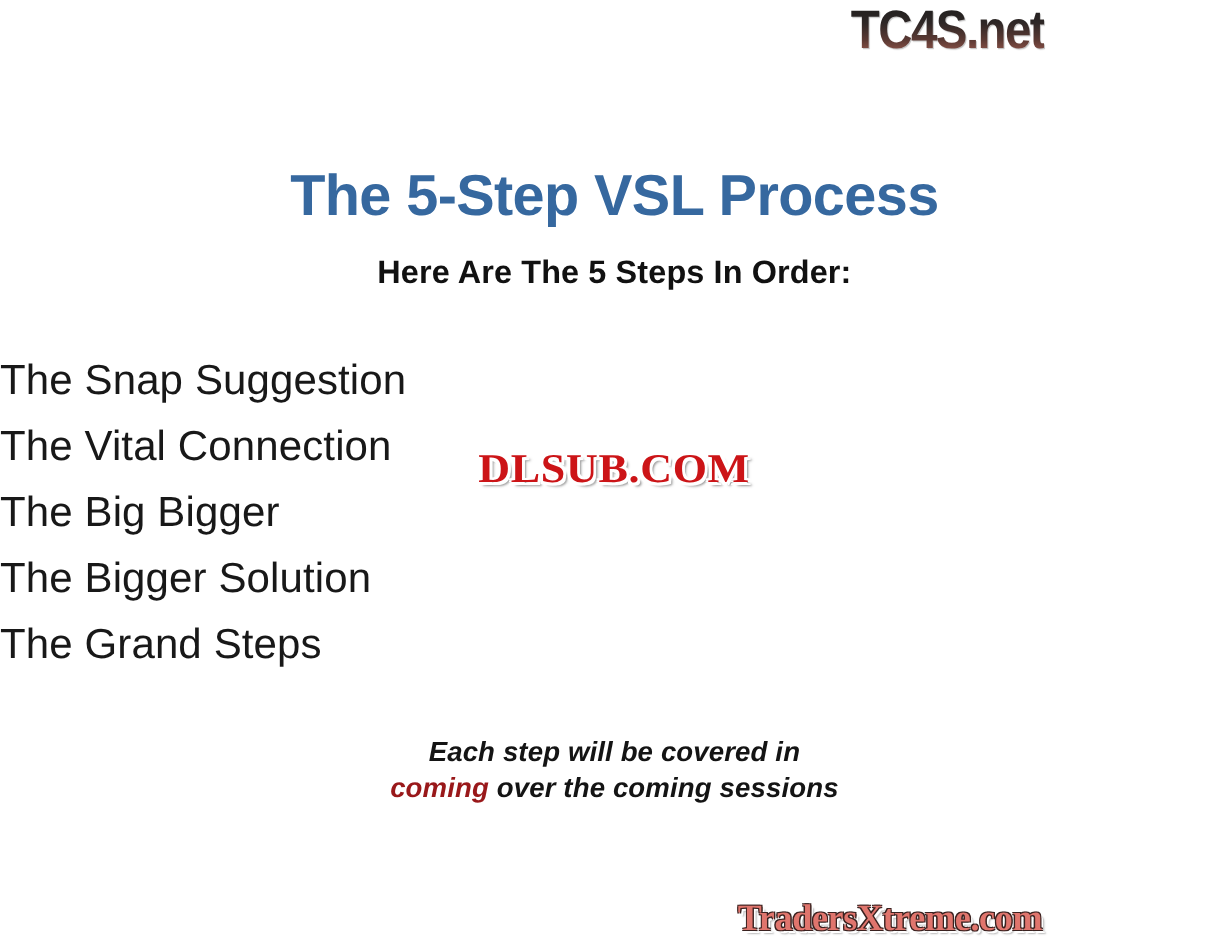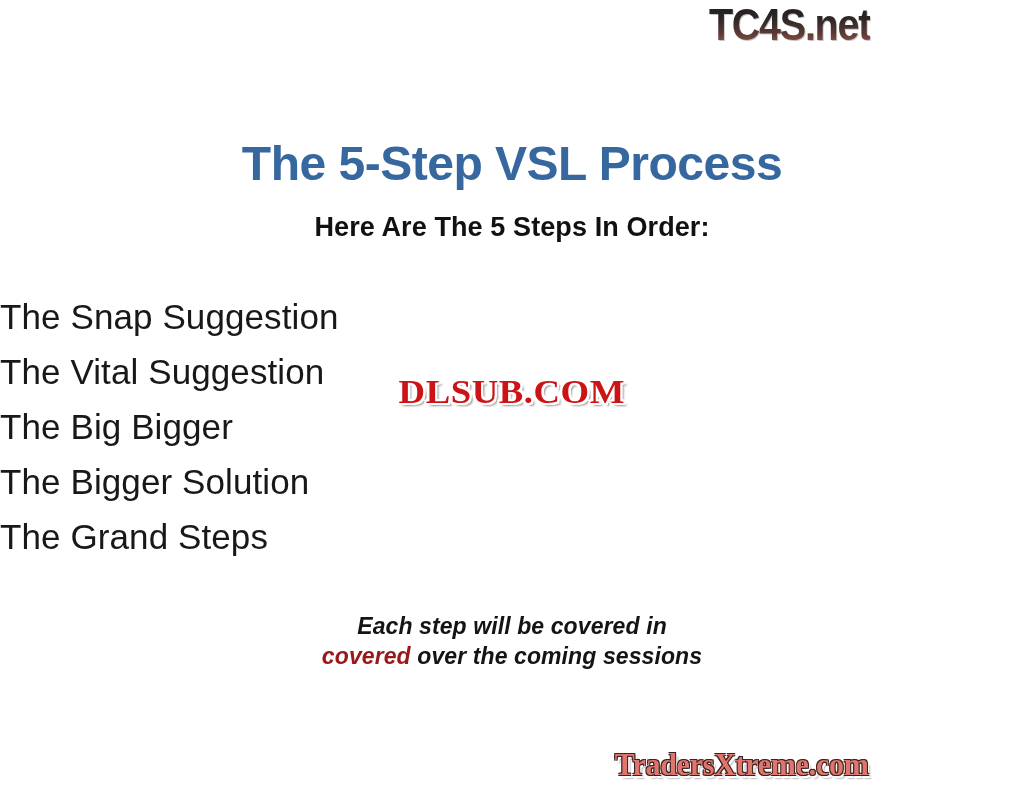--- a/index.html
+++ b/index.html
@@ -181,30 +181,30 @@
 <div id="slide">
 
   <div class="brand-top">TC4S.net</div>
 
   <h1 class="slide-title">The 5-Step VSL Process</h1>
 
   <h2 class="slide-subtitle">Here Are The 5 Steps In Order:</h2>
 
   <ul class="steps-list">
     <li class="step-item">The Snap Suggestion</li>
-    <li class="step-item">The Vital Suggestion</li>
+    <li class="step-item">The Vital Connection</li>
     <li class="step-item">The Big Bigger</li>
     <li class="step-item">The Bigger Solution</li>
     <li class="step-item">The Grand Steps</li>
   </ul>
 
   <div class="watermark">
     <span class="watermark-text">DLSUB.COM</span>
   </div>
 
   <div class="footer-note">
     <div>Each step will be covered in</div>
-    <div><span class="footer-highlight">covered</span><span> over the coming sessions</span></div>
+    <div><span class="footer-highlight">coming</span><span> over the coming sessions</span></div>
   </div>
 
   <div class="brand-bottom">TradersXtreme.com</div>
 
 </div>
 
 </body></html>

